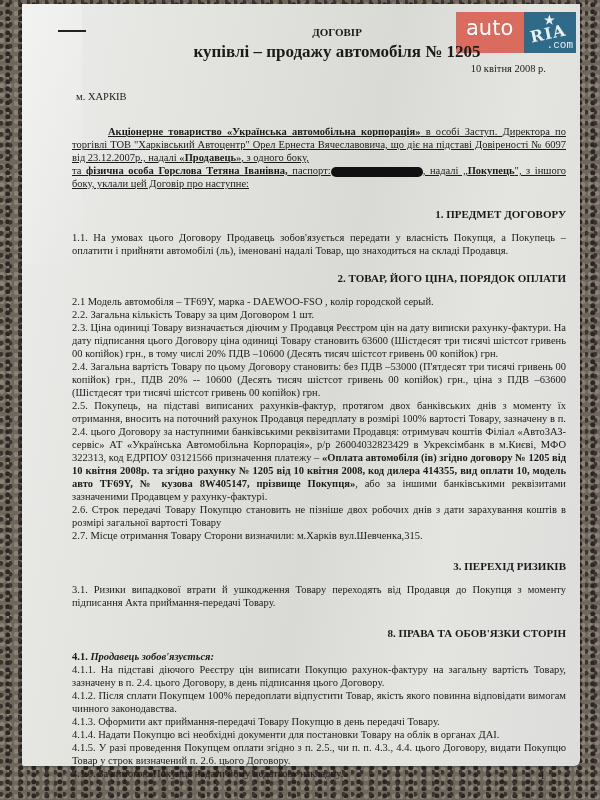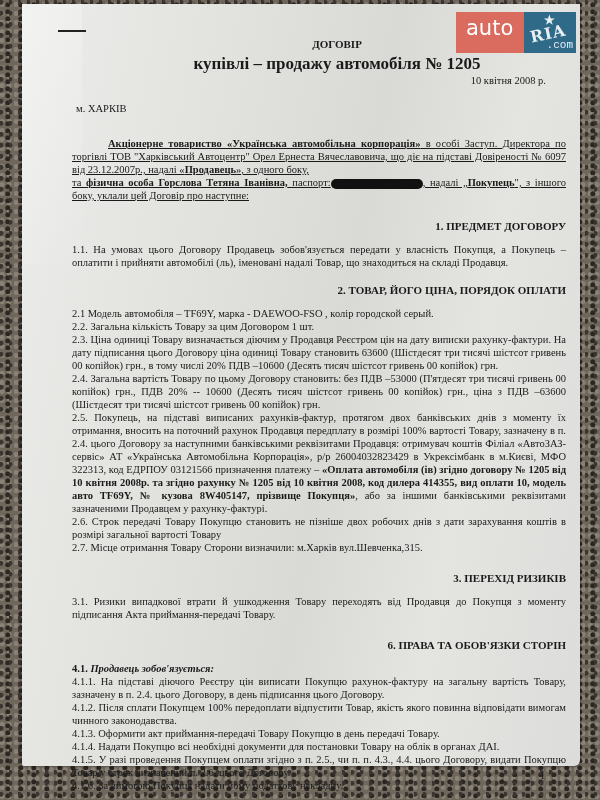--- a/index.html
+++ b/index.html
@@ -25,21 +25,21 @@
     background: linear-gradient(120deg, rgba(255,255,255,.35), rgba(255,255,255,0));
   }
   .staple { position:absolute; left:36px; top:26px; width:28px; height:2px; background:#222; }
   .logo { position:absolute; left:456px; top:12px; height:41px; display:flex; }
   .logo .auto { background:#d96b5f; color:#fff; font-family:"DejaVu Sans", sans-serif; font-size:21px; padding:4px 8px 0 10px; width:50px; }
   .logo .ria { background:#2f6a88; color:#e8f0f4; width:52px; position:relative; font-family:"DejaVu Serif", serif; font-weight:bold; font-size:16px; }
   .logo .ria .star { position:absolute; left:20px; top:1px; font-size:12px; }
   .logo .ria .txt { position:absolute; left:6px; top:12px; transform:rotate(-12deg); letter-spacing:1px; }
   .logo .ria .com { position:absolute; right:3px; bottom:2px; font-size:11px; font-weight:normal; font-family:Liberation Mono, monospace; }
 
-  .doc { position:absolute; left:78px; top:38px; width:488px; font-size:10.5px; line-height:13px; }
+  .doc { position:absolute; left:78px; top:26px; width:488px; font-size:10.5px; line-height:13px; }
   .title { text-align:center; font-weight:bold; font-size:11px; margin-left:30px; }
   .subtitle { text-align:center; font-weight:bold; font-size:17px; margin-top:6px; margin-left:30px; }
   .cityline { display:flex; justify-content:space-between; margin-top:4px; padding-left:-0px; }
   .cityline .city { margin-left:-2px;margin-top:28px; }
   .cityline .date { margin-right:20px; }
   .preamble { margin-top:22px; text-align:justify; margin-left:-6px; }
   .indent { text-indent:36px;text-decoration:underline; }
   .redacted { display:inline-block; background:#111; width:92px; height:10px; border-radius:5px; vertical-align:middle; }
   .section-h { text-align:right; font-weight:bold; font-size:11px; margin:15px 0 10px 0; }
   .p { text-align:justify; margin-left:-6px; }
@@ -81,21 +81,21 @@
   <div class="p">2.2. Загальна кількість Товару за цим Договором 1 шт.</div>
   <div class="p">2.3. Ціна одиниці Товару визначається діючим у Продавця Реєстром цін на дату виписки рахунку-фактури. На дату підписання цього Договору ціна одиниці Товару становить 63600 (Шістдесят три тисячі шістсот гривень 00 копійок) грн., в тому числі 20% ПДВ –10600 (Десять тисяч шістсот гривень 00 копійок) грн.</div>
   <div class="p">2.4. Загальна вартість Товару по цьому Договору становить: без ПДВ –53000 (П'ятдесят три тисячі гривень 00 копійок) грн., ПДВ 20% -- 10600 (Десять тисяч шістсот гривень 00 копійок) грн., ціна з ПДВ –63600 (Шістдесят три тисячі шістсот гривень 00 копійок) грн.</div>
   <div class="p"><span>2.5. Покупець, на підставі виписаних рахунків-фактур, протягом двох банківських днів з моменту їх отримання, вносить на поточний рахунок Продавця передплату в розмірі 100% вартості Товару, зазначену в п. 2.4. цього Договору за наступними банківськими реквізитами Продавця: отримувач коштів Філіал «АвтоЗАЗ-сервіс» АТ «Українська Автомобільна Корпорація»,  р/р 26004032823429 в Укрексімбанк в м.Києві, МФО 322313, код ЕДРПОУ 03121566 призначення платежу – </span><b>«Оплата автомобіля (ів) згідно договору № 1205 від  10 квітня 2008р. та згідно рахунку № 1205 від 10 квітня 2008, код дилера 414355, вид оплати 10, модель авто TF69Y, № кузова 8W405147, прізвище Покупця»</b><span>, або за іншими банківськими реквізитами зазначеними Продавцем у рахунку-фактурі.</span></div>
   <div class="p">2.6. Строк передачі Товару Покупцю становить не пізніше двох робочих днів з дати зарахування коштів в розмірі загальної вартості Товару</div>
   <div class="p">2.7. Місце отримання Товару Сторони визначили: м.Харків вул.Шевченка,315.</div>
 
   <div class="section-h" style="margin-top:18px">3. ПЕРЕХІД РИЗИКІВ</div>
   <div class="p">3.1. Ризики випадкової втрати й ушкодження Товару переходять від Продавця до Покупця з моменту підписання Акта приймання-передачі Товару.</div>
 
-  <div class="section-h" style="margin-top:18px">6. ПРАВА ТА ОБОВ'ЯЗКИ СТОРІН</div>
+  <div class="section-h" style="margin-top:18px">8. ПРАВА ТА ОБОВ'ЯЗКИ СТОРІН</div>
   <div class="p"><b>4.1. </b><b><i>Продавець зобов'язується:</i></b></div>
   <div class="p">4.1.1. На підставі діючого Реєстру цін виписати Покупцю рахунок-фактуру на загальну вартість Товару, зазначену в п. 2.4. цього Договору, в день підписання цього Договору.</div>
   <div class="p">4.1.2. Після сплати Покупцем 100% передоплати відпустити Товар, якість якого повинна відповідати вимогам чинного законодавства.</div>
   <div class="p">4.1.3. Оформити акт приймання-передачі Товару Покупцю в день передачі Товару.</div>
   <div class="p">4.1.4. Надати Покупцю всі необхідні документи для постановки Товару на облік в органах ДАІ.</div>
   <div class="p">4.1.5. У разі проведення Покупцем оплати згідно з п. 2.5., чи п. п. 4.3., 4.4. цього Договору, видати Покупцю Товар у строк визначений п. 2.6. цього Договору.</div>
   <div class="p">4.1.6. За вимогою Покупця надати йому податкову накладну.</div>
 </div>
 
 <div class="pagenum">1</div>

